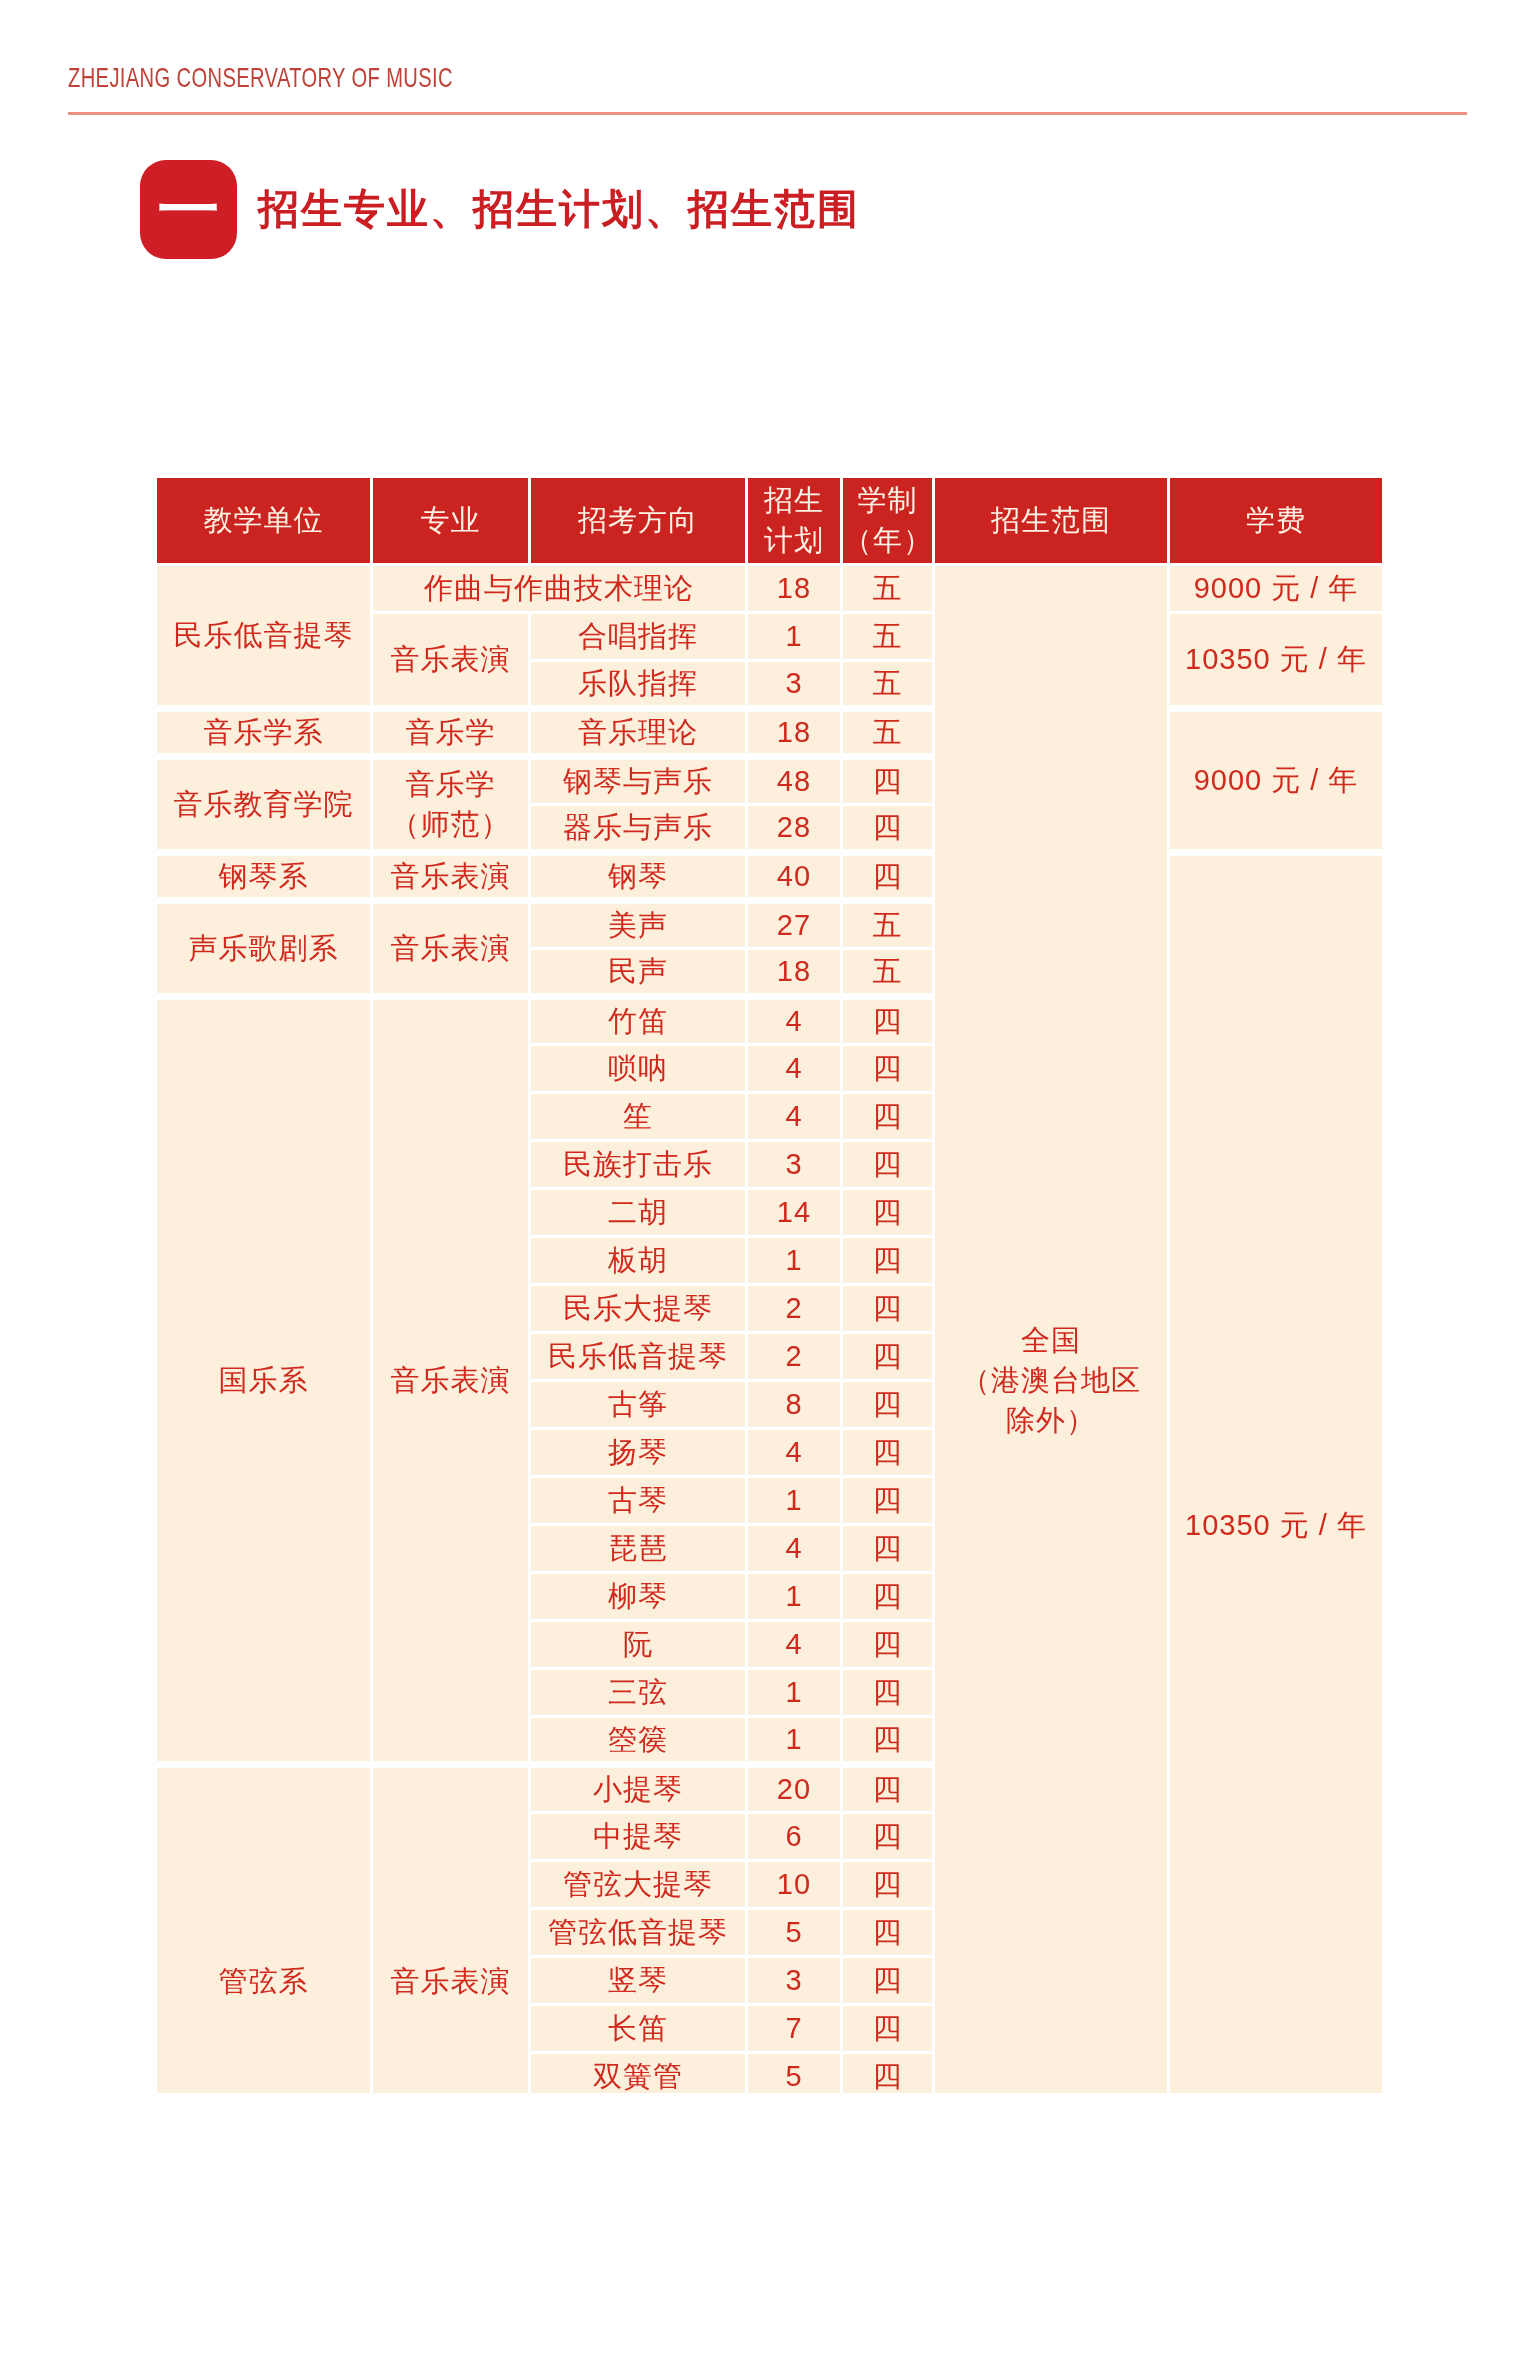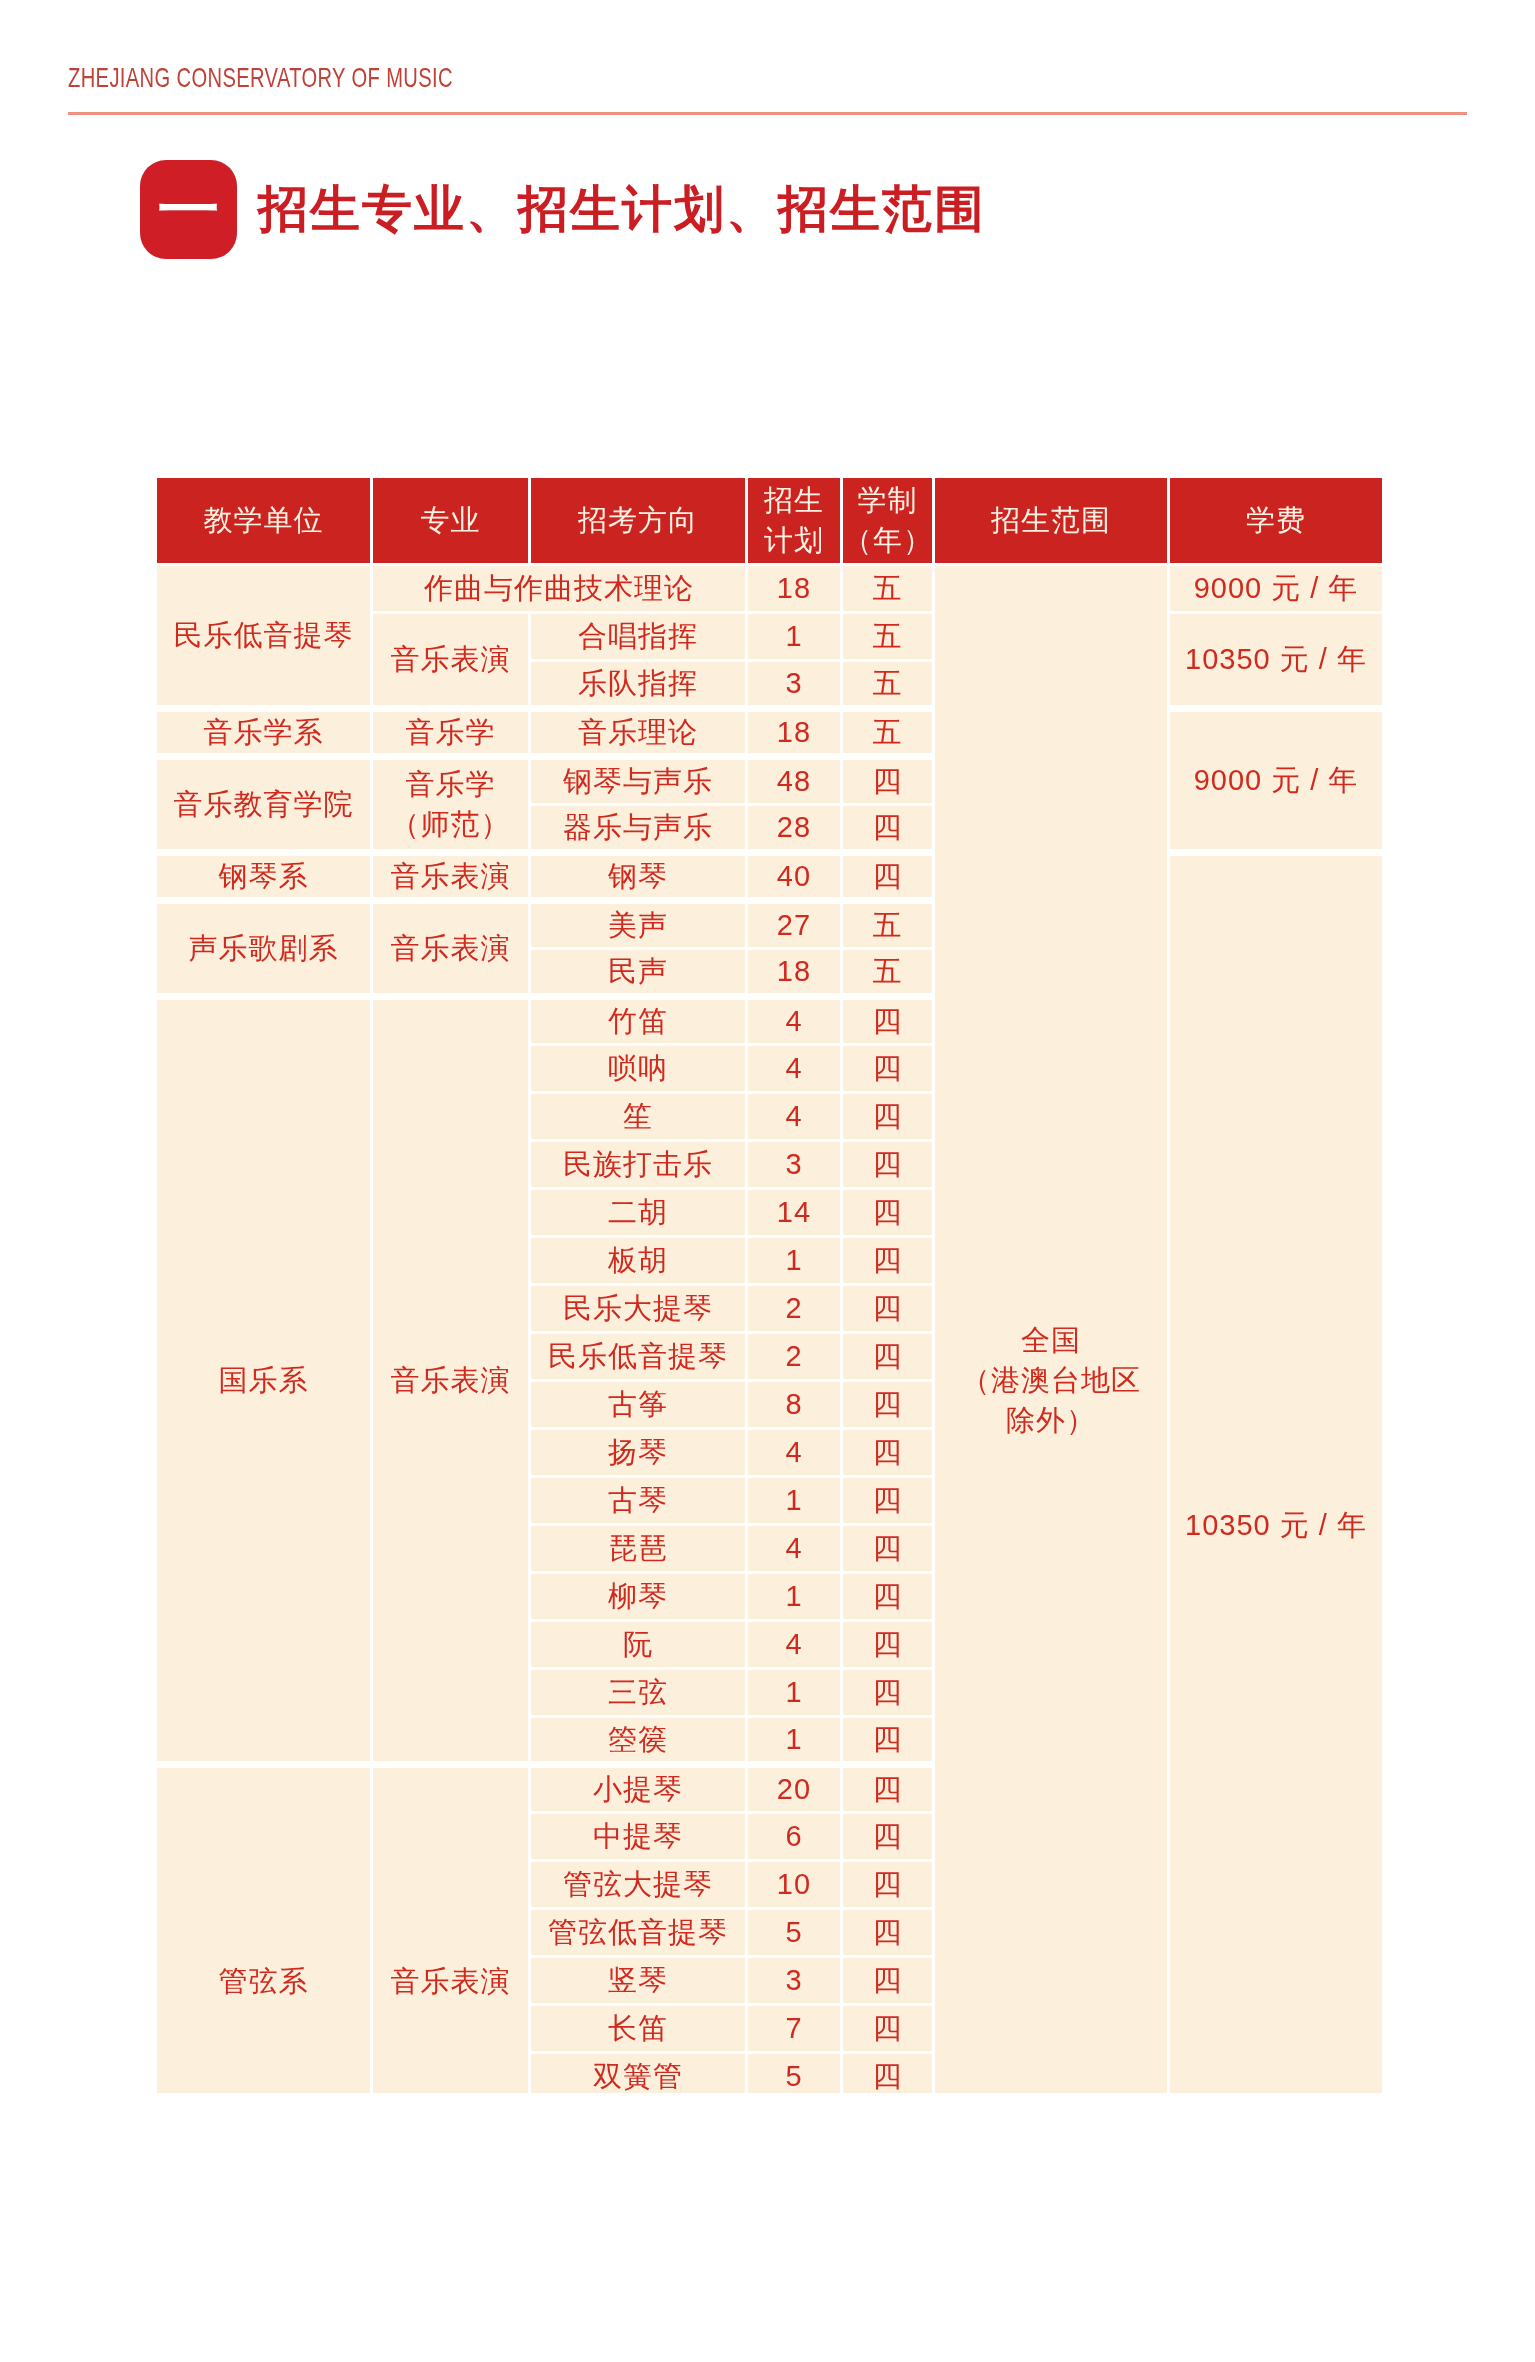--- a/index.html
+++ b/index.html
@@ -28,21 +28,21 @@
     display:flex;align-items:center;justify-content:center;
   }
   .sec-badge span{
     color:#ffffff;font-size:62px;font-weight:bold;
     font-family:"Liberation Serif",serif;line-height:1;
   }
   .sec-title{
     position:absolute;left:258px;top:160px;height:99px;
     display:flex;align-items:center;
     font-family:Liberation Serif, serif;
-    font-size:50px;font-weight:900;letter-spacing:2px;color:#cb1e23;
+    font-size:41px;font-weight:900;letter-spacing:2px;color:#cb1e23;
     white-space:nowrap;
   }
   
   .intro{
     position:absolute;left:118px;top:318px;width:1300px;
     font-size:34px;line-height:1.55;color:#211d1c;
     text-indent:2em;text-align:justify;
   }
   
   .tbl-wrap{position:absolute;left:154px;top:475px;}

